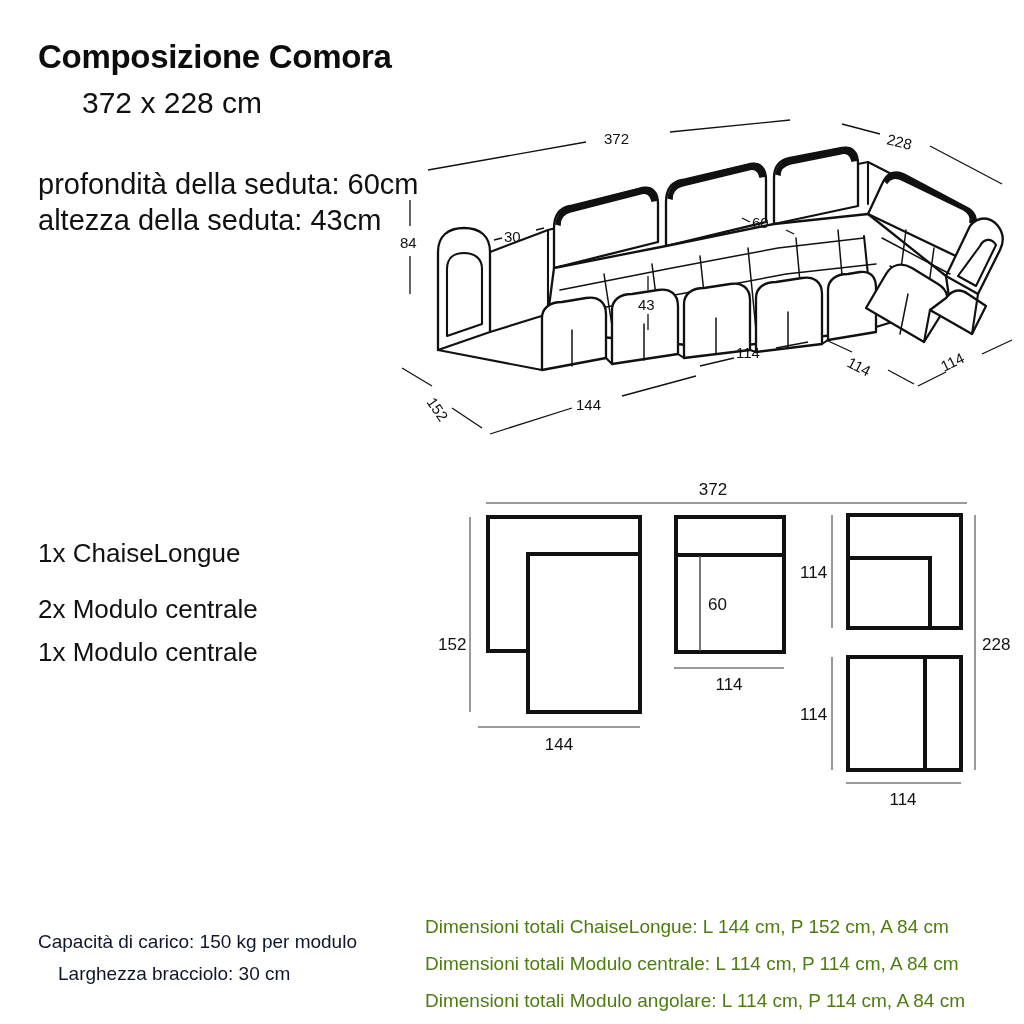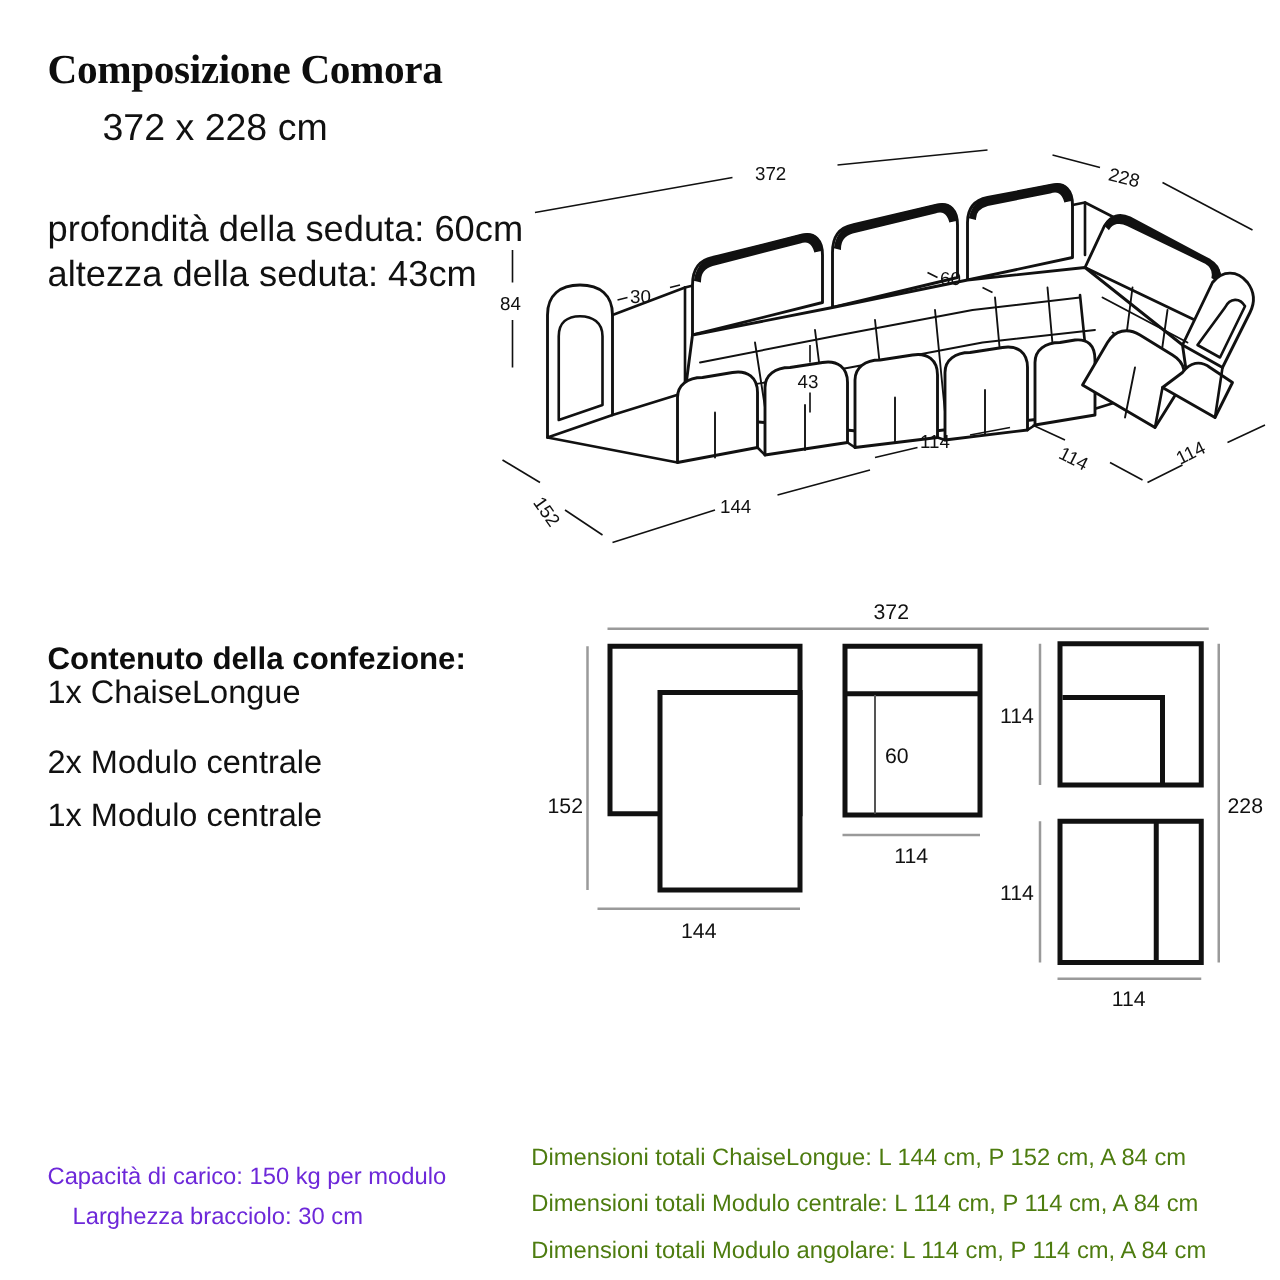--- a/index.html
+++ b/index.html
@@ -10,21 +10,21 @@
     color:#111111;
     position:relative;
     overflow:hidden;
   }
   .sheet{position:absolute;inset:0;}
 
   
   .title{
     position:absolute;left:38px;top:38px;
     font-size:33px;font-weight:bold;letter-spacing:-0.3px;
-    color:#0d0d0d;white-space:nowrap;font-family:Liberation Serif, serif;
+    color:#0d0d0d;white-space:nowrap;
   }
   .subtitle{
     position:absolute;left:38px;top:86px;
     font-size:30px;font-weight:normal;color:#111;white-space:nowrap;margin-left:44px;
   }
   .spec-line{
     position:absolute;left:38px;
     font-size:29px;color:#111;white-space:nowrap;
   }
   .spec-1{top:168px;}
@@ -39,21 +39,21 @@
     position:absolute;left:38px;
     font-size:26px;color:#111;white-space:nowrap;
   }
   .ci-0{top:538px;}
   .ci-1{top:594px;}
   .ci-2{top:637px;}
 
   
   .foot-left{
     position:absolute;left:38px;
-    font-size:19px;color:#6d28d9;white-space:nowrap;
+    font-size:19px;color:#0f172a;white-space:nowrap;
   }
   .fl-0{top:931px;}
   .fl-1{top:963px;margin-left:20px;}
   .foot-right{
     position:absolute;left:425px;
     font-size:19px;color:#4d7c0f;white-space:nowrap;
   }
   .fr-0{top:916px;}
   .fr-1{top:953px;}
   .fr-2{top:990px;}
@@ -315,21 +315,20 @@
       <path class="plan-dim" d="M 402 187 L 402 300"></path>
       <text class="plantext" x="370" y="250">114</text>
 
       <path class="plan-dim" d="M 416 313 L 531 313"></path>
       <text class="plantext" x="473" y="335" text-anchor="middle">114</text>
     </g>
 
   </svg>
   </div>
 
-  <div class="contents-title">Contenuto della confezione:</div>
   <div class="contents-item ci-0">1x ChaiseLongue</div>
   <div class="contents-item ci-1">2x Modulo centrale</div>
   <div class="contents-item ci-2">1x Modulo centrale</div>
 
   <div class="foot-left fl-0">Capacità di carico: 150 kg per modulo</div>
   <div class="foot-left fl-1">Larghezza bracciolo: 30 cm</div>
   <div class="foot-right fr-0">Dimensioni totali ChaiseLongue: L 144 cm, P 152 cm, A 84 cm</div>
   <div class="foot-right fr-1">Dimensioni totali Modulo centrale: L 114 cm, P 114 cm, A 84 cm</div>
   <div class="foot-right fr-2">Dimensioni totali Modulo angolare: L 114 cm, P 114 cm, A 84 cm</div>
 

